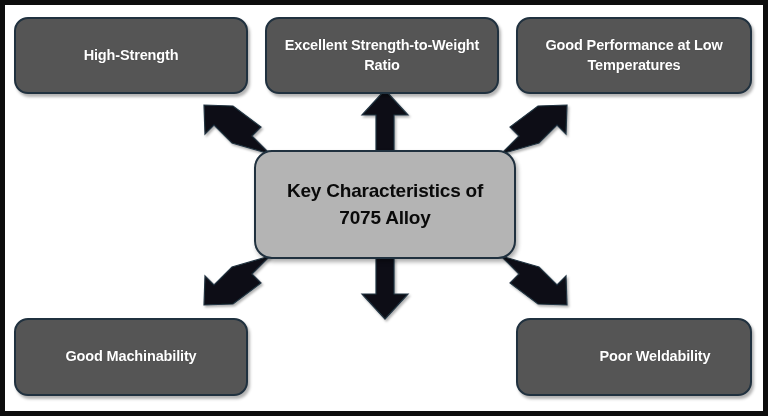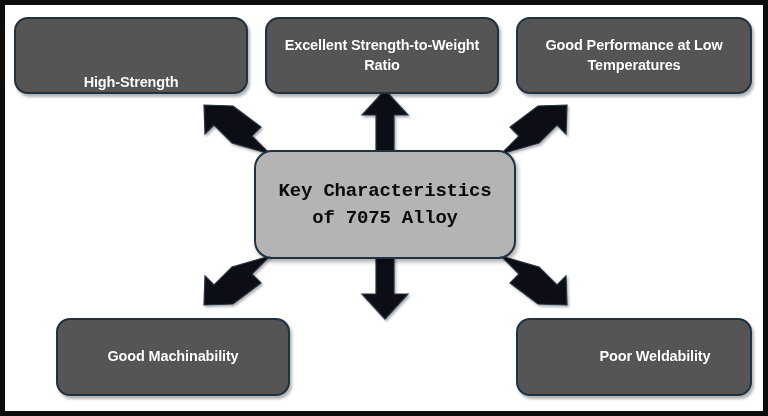--- a/index.html
+++ b/index.html
@@ -68,27 +68,27 @@
   .node-center .node-label {
     color: #0a0a0a;
     font-size: 19px;
     font-weight: bold;
     line-height: 1.38;
     letter-spacing: -0.2px;
     padding: 0 12px;
   }
 
   
-  #node-high-strength       { left: 9px;   top: 12px;  width: 234px; height: 77px; align-items: flex-end; }
+  #node-high-strength       { left: 9px;   top: 12px;  width: 234px; height: 77px; }
   #node-strength-to-weight  { left: 260px; top: 12px;  width: 234px; height: 77px; }
   #node-low-temperature     { left: 511px; top: 12px;  width: 236px; height: 77px; }
 
-  #node-key-characteristics { left: 249px; top: 145px; width: 262px; height: 109px; font-family: Liberation Mono, monospace; }
+  #node-key-characteristics { left: 249px; top: 145px; width: 262px; height: 109px; }
 
-  #node-machinability       { left: 9px;   top: 313px; width: 234px; height: 78px; margin-left: 42px; }
+  #node-machinability       { left: 9px;   top: 313px; width: 234px; height: 78px; }
   #node-corrosion           { left: 260px; top: 313px; width: 234px; height: 78px; }
   #node-weldability         { left: 511px; top: 313px; width: 236px; height: 78px; padding-left: 42px; }
 
   #arrow-layer {
     position: absolute;
     left: 0;
     top: 0;
     width: 758px;
     height: 406px;
     z-index: 2;

